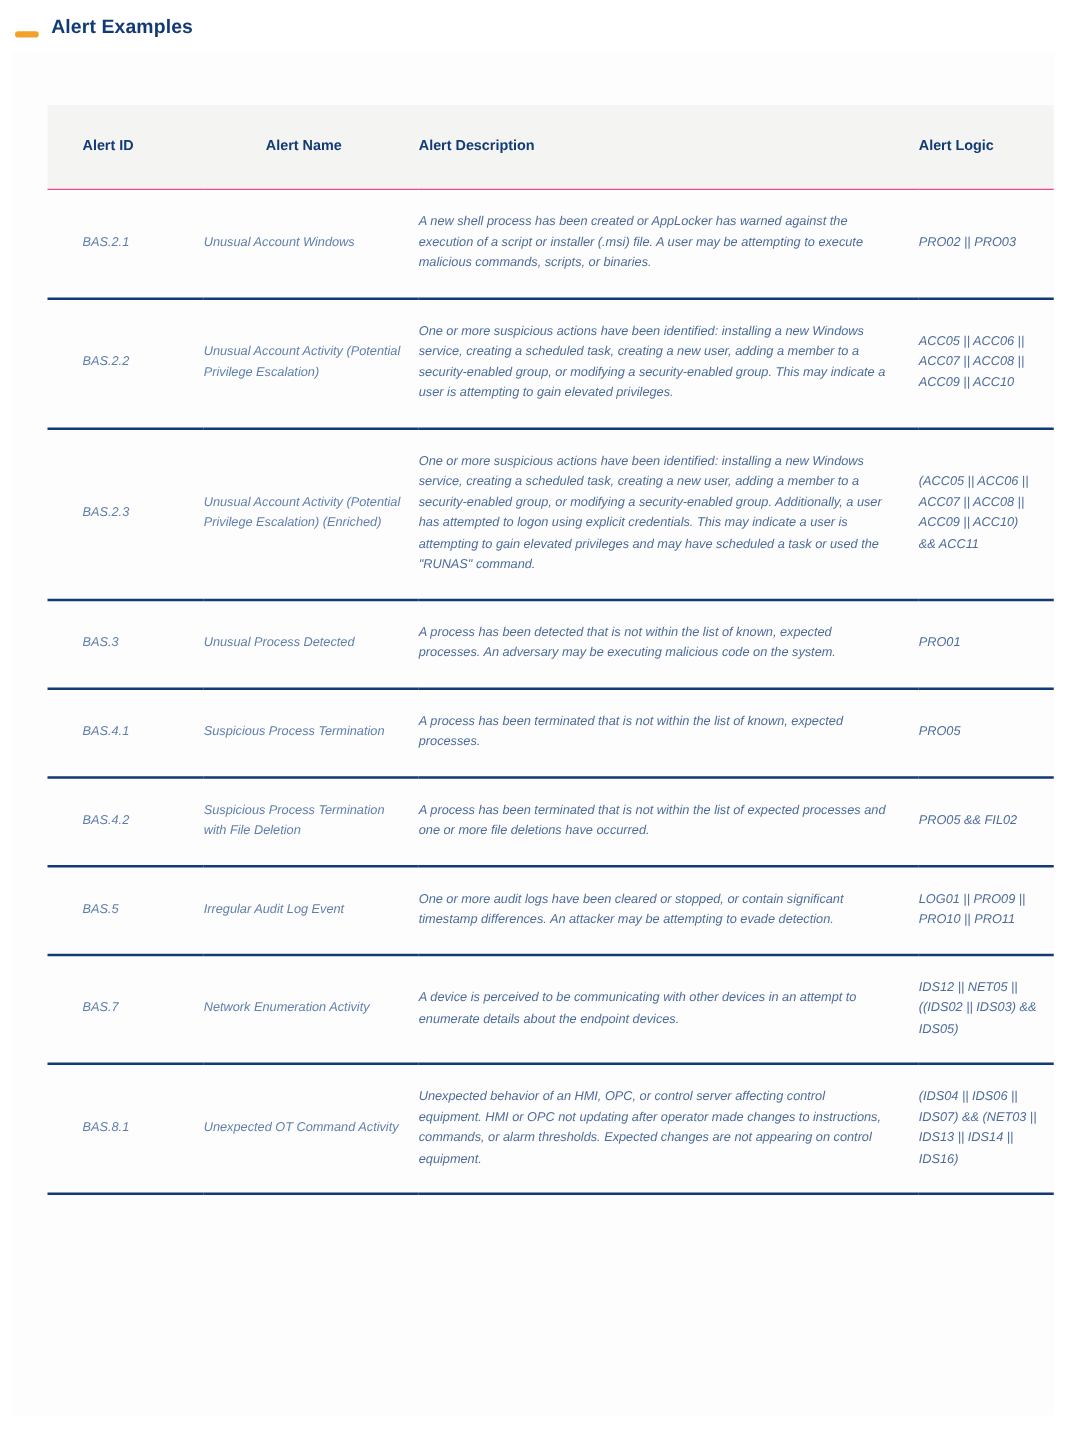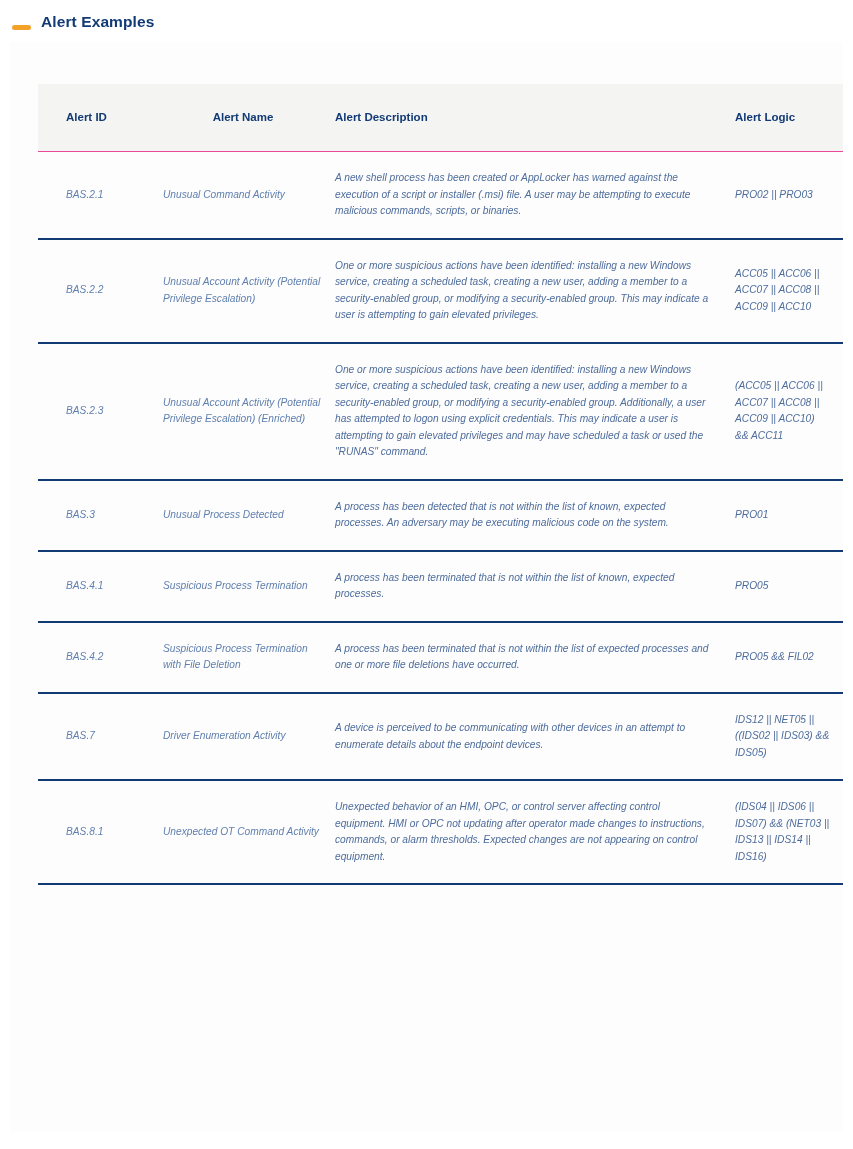--- a/index.html
+++ b/index.html
@@ -116,21 +116,21 @@
         <tr>
           <th class="c-id">Alert ID</th>
           <th class="c-name">Alert Name</th>
           <th class="c-desc">Alert Description</th>
           <th class="c-logic">Alert Logic</th>
         </tr>
       </thead>
       <tbody id="table-body">
           <tr>
             <td class="c-id">BAS.2.1</td>
-            <td class="c-name">Unusual Command Activity</td>
+            <td class="c-name">Unusual Account Windows</td>
             <td class="c-desc">A new shell process has been created or AppLocker has warned against the execution of a script or installer (.msi) file. A user may be attempting to execute malicious commands, scripts, or binaries.</td>
             <td class="c-logic">PRO02 || PRO03</td>
           </tr>
           <tr>
             <td class="c-id">BAS.2.2</td>
             <td class="c-name">Unusual Account Activity (Potential Privilege Escalation)</td>
             <td class="c-desc">One or more suspicious actions have been identified: installing a new Windows service, creating a scheduled task, creating a new user, adding a member to a security-enabled group, or modifying a security-enabled group. This may indicate a user is attempting to gain elevated privileges.</td>
             <td class="c-logic">ACC05 || ACC06 || ACC07 || ACC08 || ACC09 || ACC10</td>
           </tr>
           <tr>
@@ -151,22 +151,28 @@
             <td class="c-desc">A process has been terminated that is not within the list of known, expected processes.</td>
             <td class="c-logic">PRO05</td>
           </tr>
           <tr>
             <td class="c-id">BAS.4.2</td>
             <td class="c-name">Suspicious Process Termination with File Deletion</td>
             <td class="c-desc">A process has been terminated that is not within the list of expected processes and one or more file deletions have occurred.</td>
             <td class="c-logic">PRO05 &amp;&amp; FIL02</td>
           </tr>
           <tr>
+            <td class="c-id">BAS.5</td>
+            <td class="c-name">Irregular Audit Log Event</td>
+            <td class="c-desc">One or more audit logs have been cleared or stopped, or contain significant timestamp differences. An attacker may be attempting to evade detection.</td>
+            <td class="c-logic">LOG01 || PRO09 || PRO10 || PRO11</td>
+          </tr>
+          <tr>
             <td class="c-id">BAS.7</td>
-            <td class="c-name">Driver Enumeration Activity</td>
+            <td class="c-name">Network Enumeration Activity</td>
             <td class="c-desc">A device is perceived to be communicating with other devices in an attempt to enumerate details about the endpoint devices.</td>
             <td class="c-logic">IDS12 || NET05 || ((IDS02 || IDS03) &amp;&amp; IDS05)</td>
           </tr>
           <tr>
             <td class="c-id">BAS.8.1</td>
             <td class="c-name">Unexpected OT Command Activity</td>
             <td class="c-desc">Unexpected behavior of an HMI, OPC, or control server affecting control equipment. HMI or OPC not updating after operator made changes to instructions, commands, or alarm thresholds. Expected changes are not appearing on control equipment.</td>
             <td class="c-logic">(IDS04 || IDS06 || IDS07) &amp;&amp; (NET03 || IDS13 || IDS14 || IDS16)</td>
           </tr>
         </tbody>

